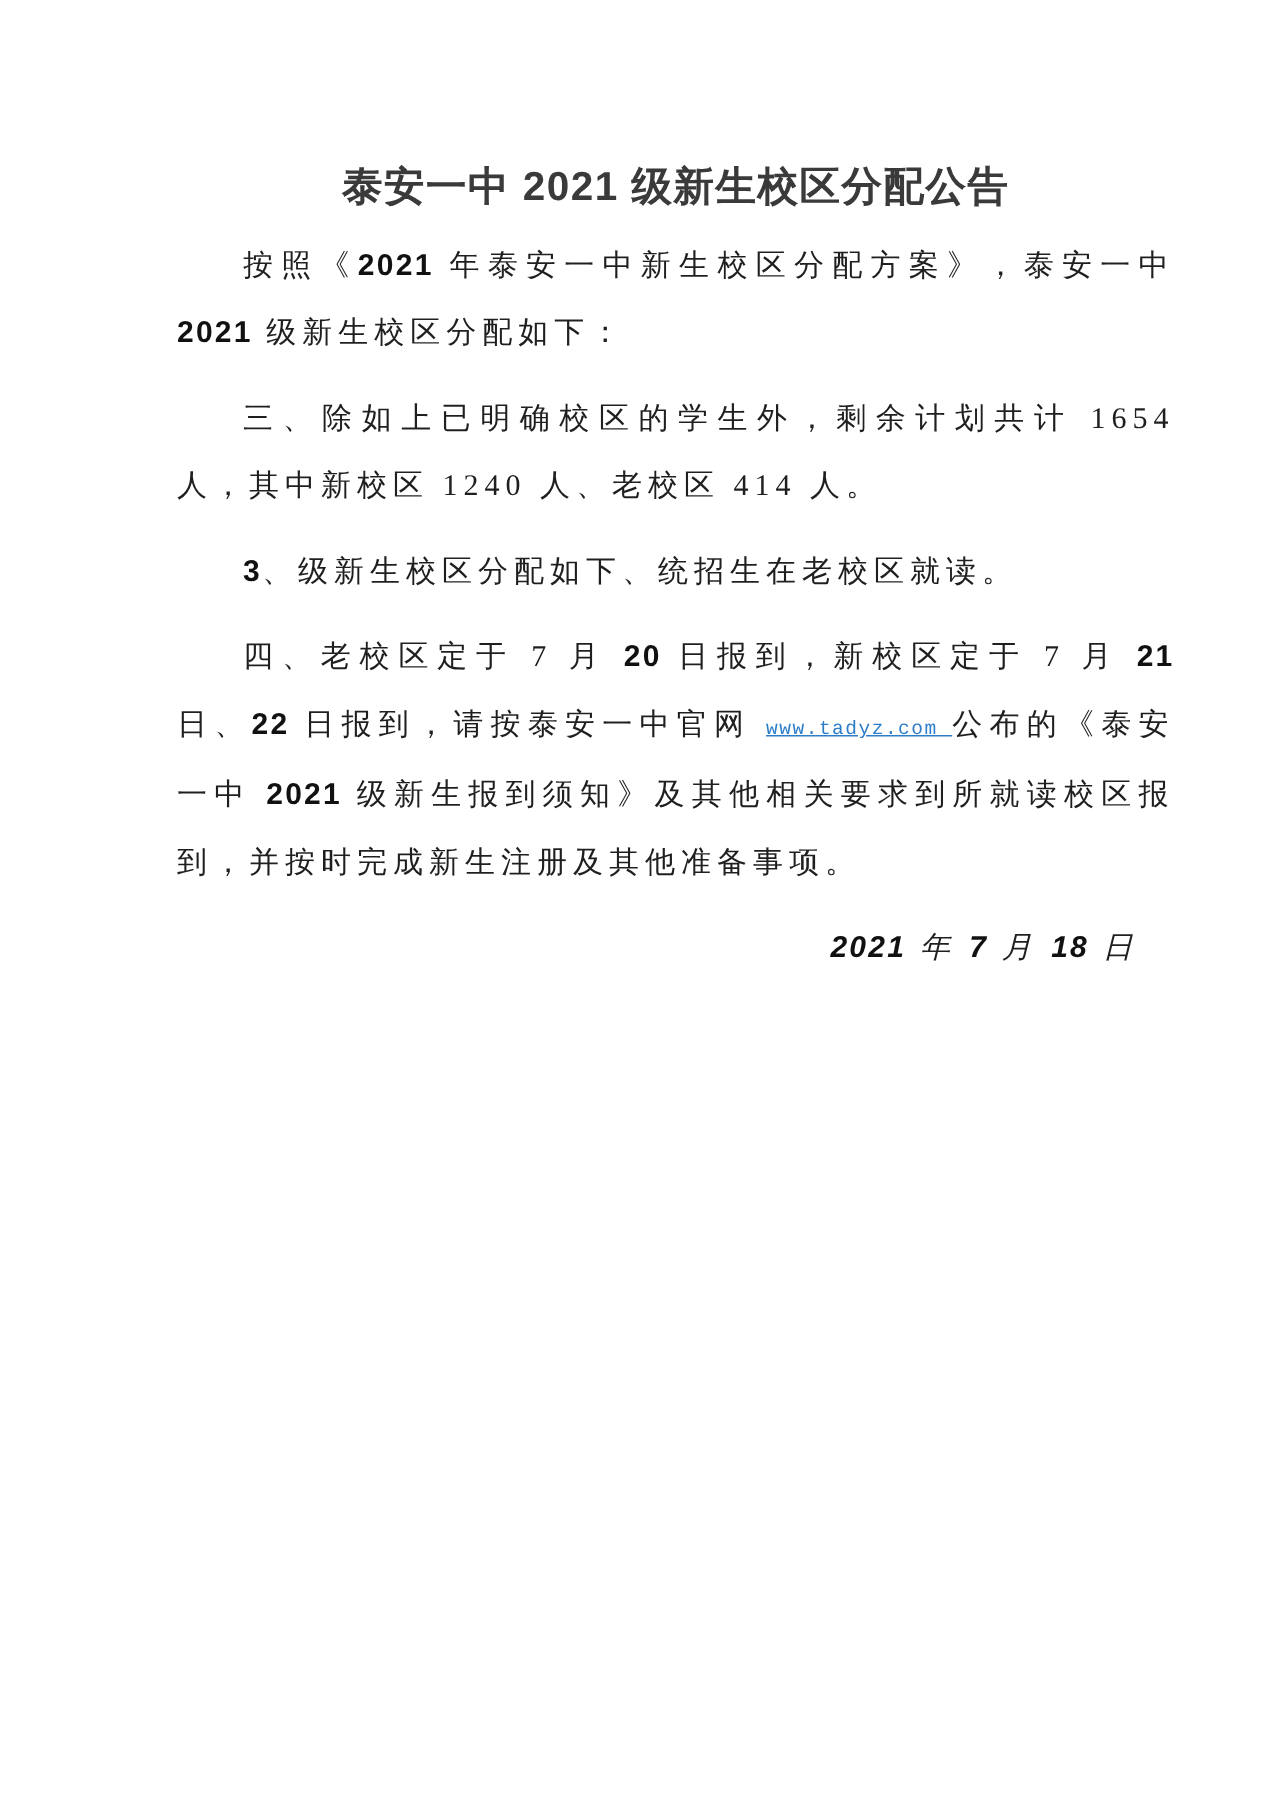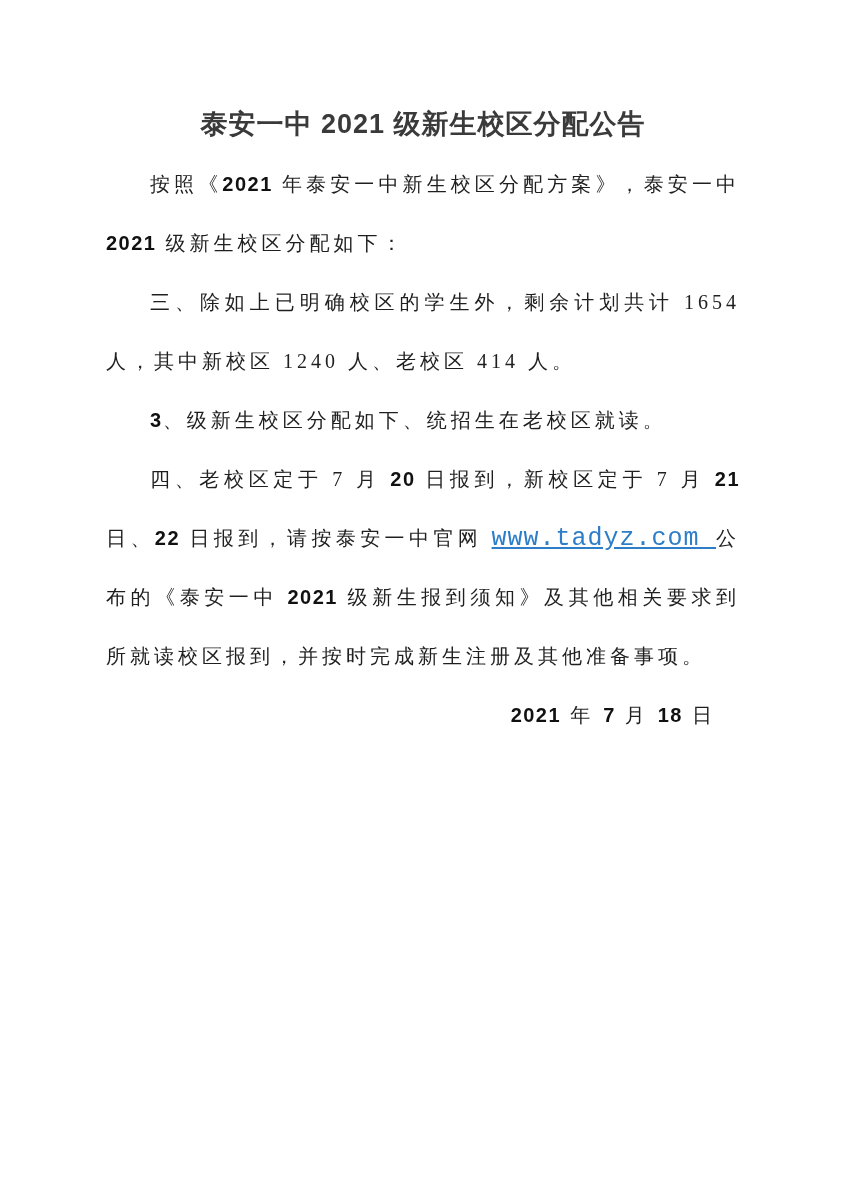--- a/index.html
+++ b/index.html
@@ -7,65 +7,66 @@
     padding: 0;
     background: #ffffff;
   }
   .page {
     position: relative;
     width: 848px;
     height: 1200px;
     margin: 0;
     background: #ffffff;
     box-sizing: border-box;
-    padding: 106px 108px 0 106px;
+    padding: 106px 53px 0 106px;
     overflow: hidden;
   }
   .title {
     margin: 0 0 12px 0;
     text-align: center;
     font-family: "Liberation Sans", "DejaVu Sans", sans-serif;
     font-weight: 700;
     font-size: 27px;
     line-height: 37px;
     letter-spacing: 1px;
     color: var(--title-color, #3a3a3a);
   }
   .doc-body {
     margin-top: 4px;
   }
   .para {
-    margin: 0;
+    margin: 12px;
     font-family: "Liberation Serif", "DejaVu Serif", serif;
     font-size: 20px;
-    line-height: 59px;
+    line-height: 45px;
     letter-spacing: 4px;
     color: var(--text-color, #1f1f1f);
     text-align: justify;
     text-indent: 2.2em;
   }
   .para .bnum {
     font-family: "Liberation Sans", "DejaVu Sans", sans-serif;
     font-weight: 700;
     letter-spacing: 1.5px;
     color: var(--bold-color, #111111);
   }
   .para .link {
     font-family: "Liberation Mono", "DejaVu Sans Mono", monospace;
-    font-size: 25px;
+    font-size: 13px;
     letter-spacing: 1px;
     color: var(--link-color, #2d7dc8);
     text-decoration: underline;
     cursor: pointer;
   }
   .date-line {
     text-align: right;
     text-align-last: right;
     text-indent: 0;
     padding-right: 24px;
+    font-style: italic;
   }
 </style>
 </head>
 <body>
 
 <div class="page">
   <h1 class="title">泰安一中 2021 级新生校区分配公告</h1>
   <div class="doc-body">
       <p class="para"><span class="run">按照《</span><span class="bnum">2021</span><span class="run"> 年泰安一中新生校区分配方案》，泰安一中 </span><span class="bnum">2021</span><span class="run"> 级新生校区分配如下：</span></p>
       <p class="para"><span class="run">三、除如上已明确校区的学生外，剩余计划共计 1654 人，其中新校区 1240 人、老校区 414 人。</span></p>

